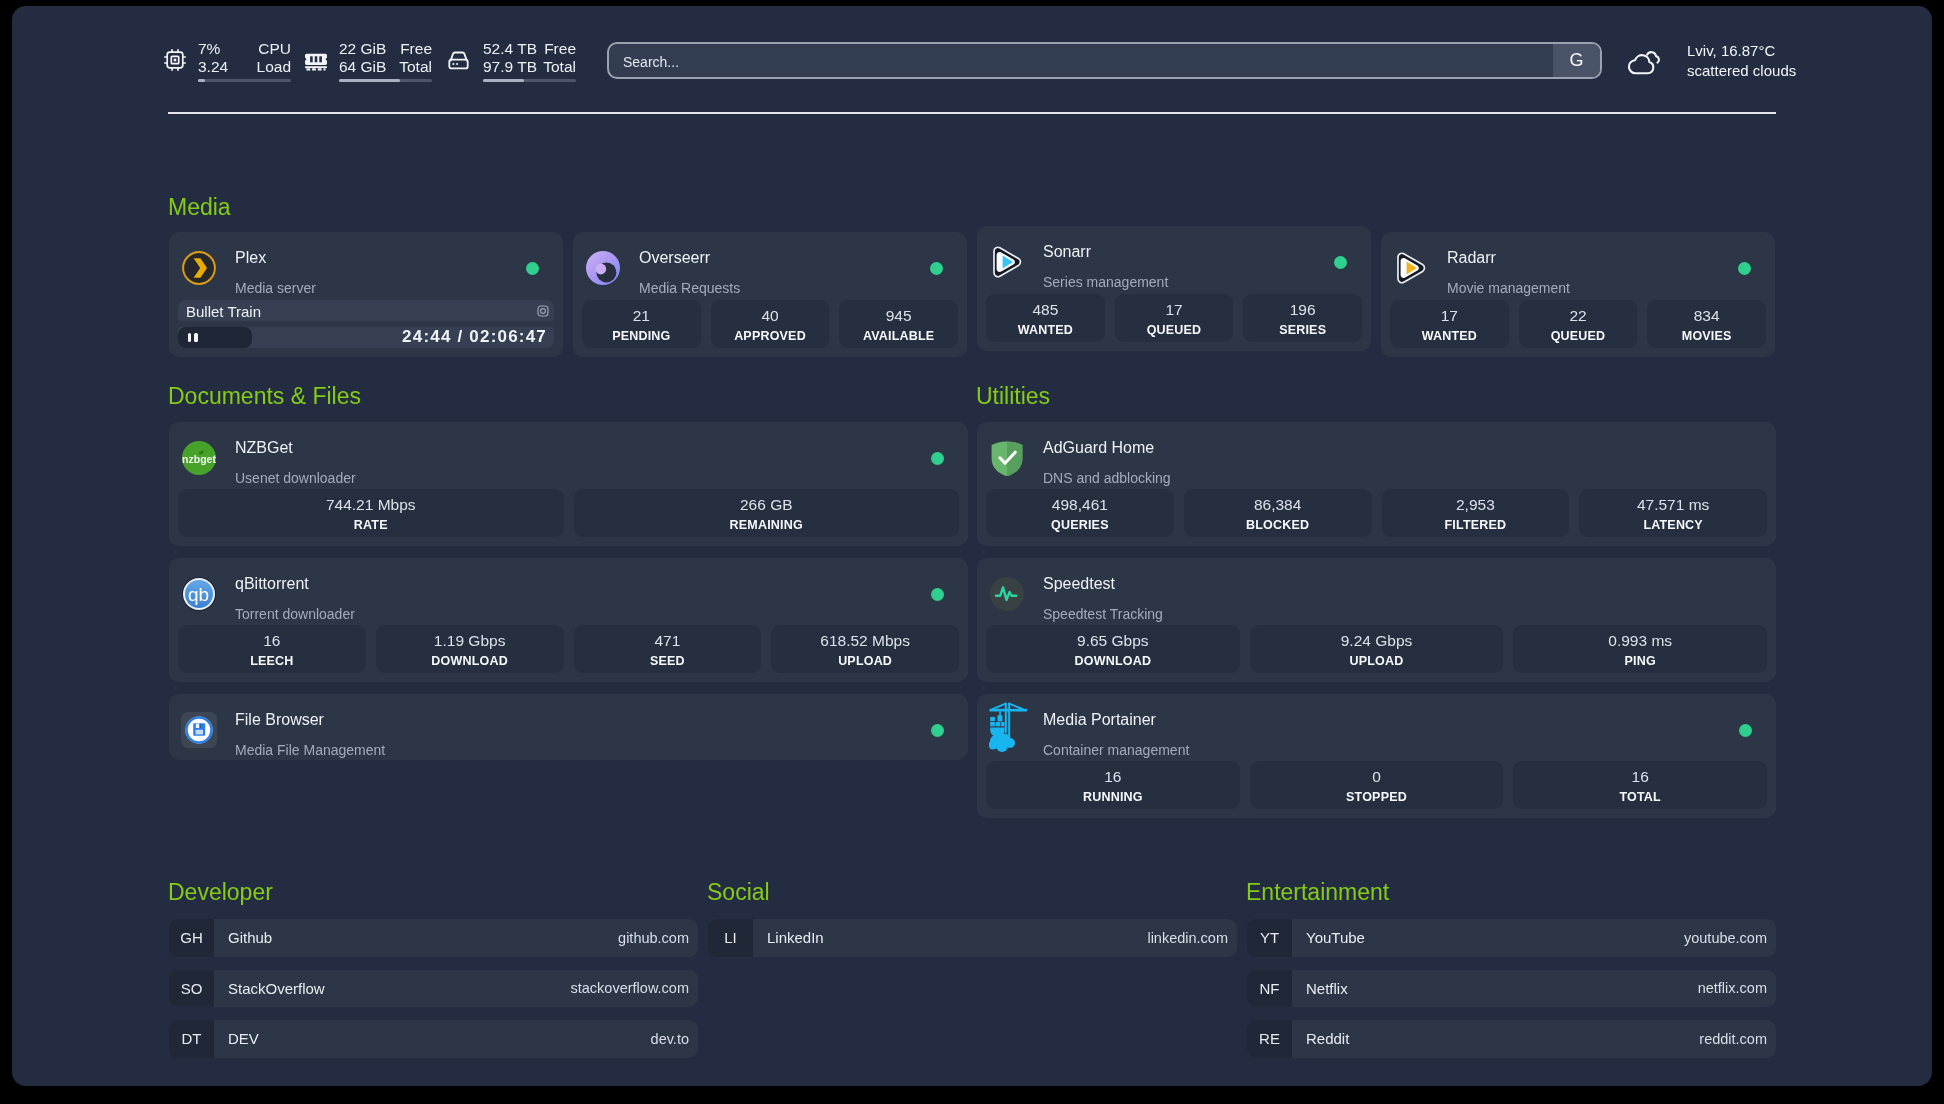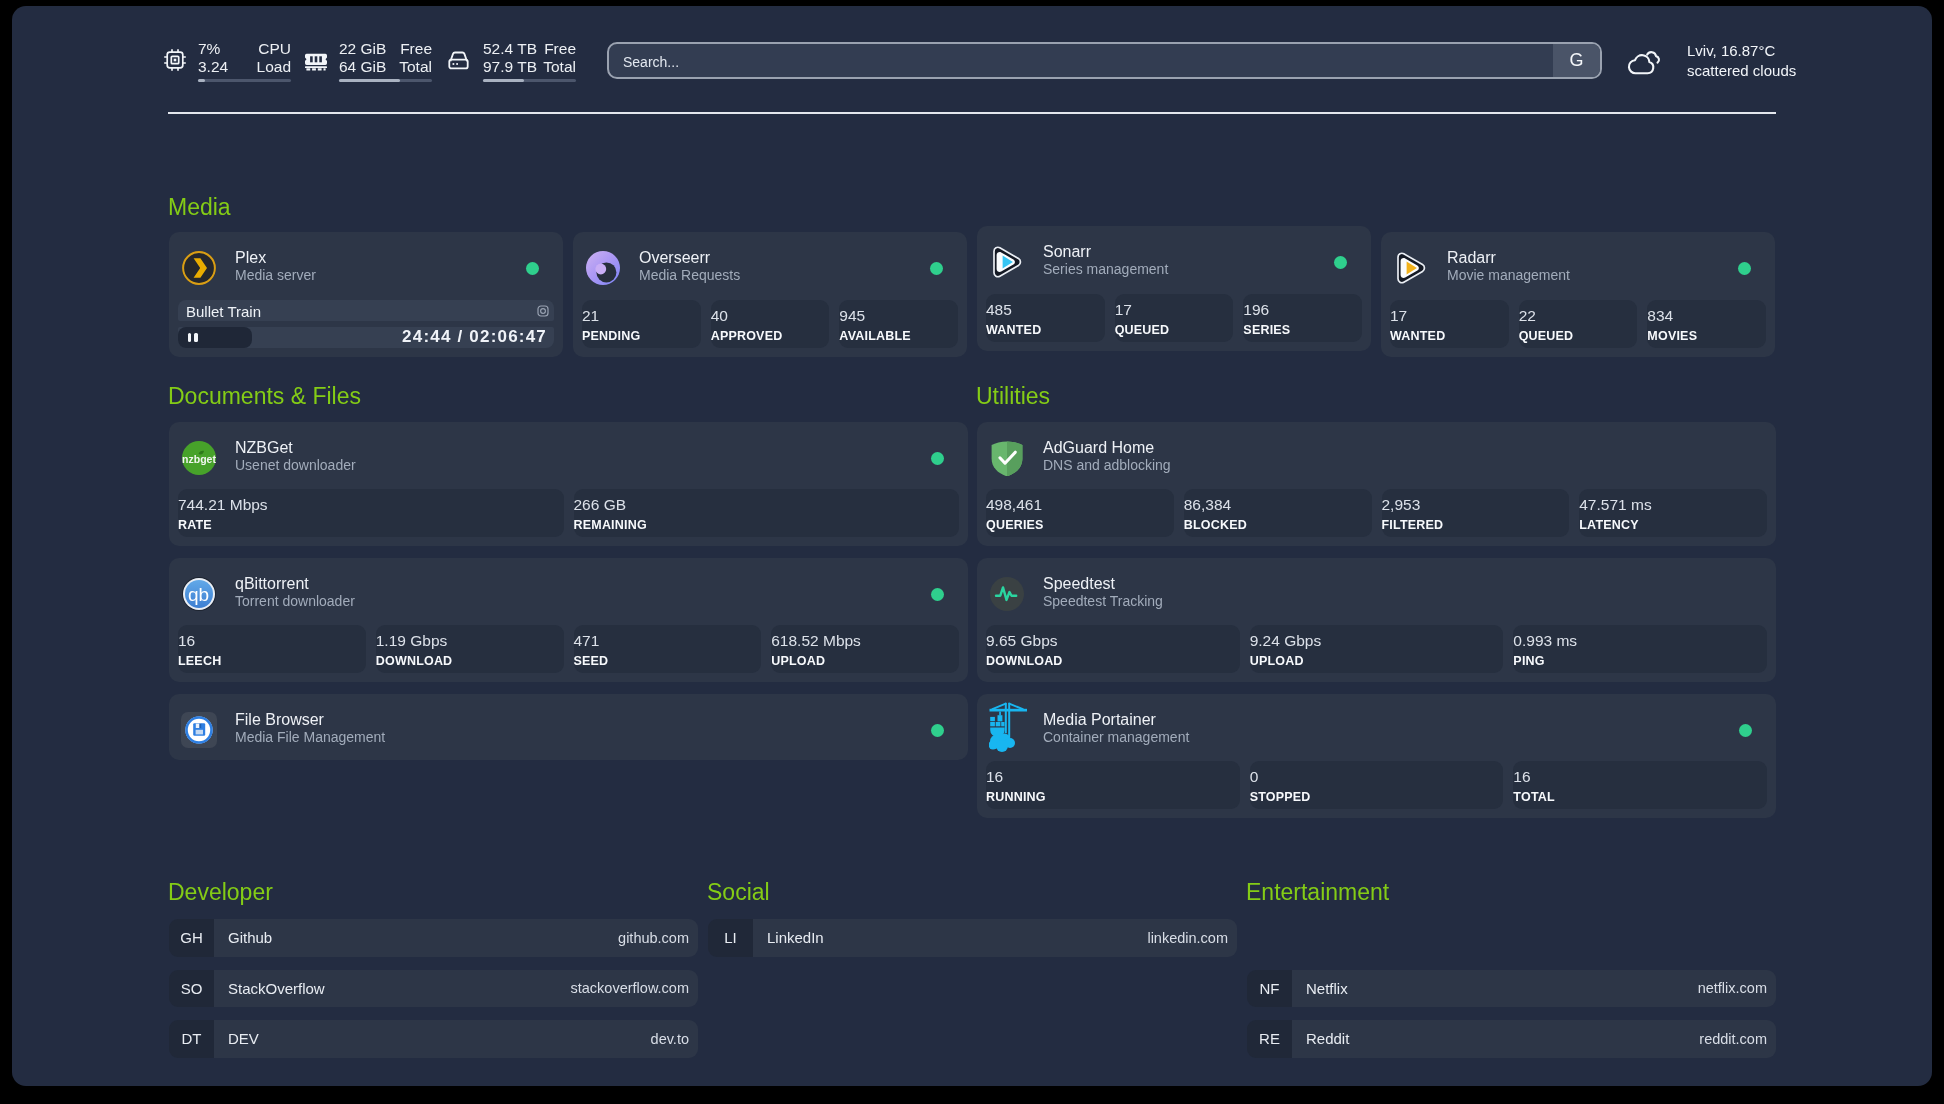--- a/index.html
+++ b/index.html
@@ -15,24 +15,24 @@
 .search .ph{position:absolute;left:14px;top:10px;font-size:14px;line-height:17px;color:#E3E8F0}
 .search .g{position:absolute;right:0;top:0;bottom:0;width:47px;background:#4A5468;border-radius:0 8px 8px 0;display:flex;align-items:center;justify-content:center;font-size:18px;color:#F5F7FA}
 .weather{position:absolute;left:1615px;top:39px;display:flex}
 .wtxt{margin-left:26px;margin-top:-4px;font-size:15px;line-height:19.5px;color:#F2F5F9}
 .hr{position:absolute;left:156px;top:106px;width:1608px;height:2px;background:#E3E7ED}
 .h1{position:absolute;font-size:23px;line-height:26px;color:#84cc16;font-weight:400}
 .card{position:absolute;background:#2D3647;border-radius:10px}
 .cicon{position:absolute;left:12px;top:18px;width:36px;height:36px}
 .ct{position:absolute;left:66px;top:16px}
 .ct .t{font-size:16px;line-height:19px;color:#EEF1F6;font-weight:500}
-.ct .s{font-size:14px;line-height:17px;margin-top:0;color:#A2ACBB}
+.ct .s{font-size:14px;line-height:17px;margin-top:13px;color:#A2ACBB}
 .dot{position:absolute;top:30px;width:13px;height:13px;border-radius:50%;background:#2FCF8D}
 .stats{position:absolute;left:9px;right:9px;bottom:9.5px;height:47.5px;display:flex;gap:10px}
-.blk{flex:1;background:#262F3F;border-radius:9px;display:flex;flex-direction:column;padding-top:6.5px}
+.blk{flex:1;background:#262F3F;border-radius:9px;display:flex;flex-direction:column;align-items:center;padding-top:6.5px}
 .blk .v{font-size:15.5px;line-height:18px;color:#DCE1E9}
 .blk .l{margin-top:3px;font-size:12.5px;line-height:16px;color:#F7F9FC;font-weight:700;letter-spacing:.2px}
 .prow{position:absolute;left:9px;right:9px;background:#364052}
 .prow.r1{top:68px;height:21px;border-radius:8px 8px 2px 2px}
 .prow.r2{top:95px;height:20.5px;border-radius:2px 2px 8px 8px}
 .bt{position:absolute;left:8px;top:3px;font-size:15px;font-weight:500;color:#EEF2F7}
 .pfill{position:absolute;left:0;top:0;bottom:0;width:74px;background:#1F2737;border-radius:8px}
 .pb{position:absolute;top:6px;width:3.4px;height:9px;background:#F2F5F9;border-radius:1.5px}
 .ptime{position:absolute;right:7px;top:0;font-size:17px;line-height:19px;font-weight:700;color:#F0F3F8;letter-spacing:1.2px}
 .bm{position:absolute;height:37.5px;display:flex;font-size:15px}
@@ -451,20 +451,27 @@
 </div>
 
 <div class="bm" style="left:696px;top:913px;width:529px">
   <div class="ab">LI</div>
   <div class="bar">
         <span class="nm">LinkedIn</span>
         <span class="url">linkedin.com</span>
       </div>
 </div>
 
+<div class="bm" style="left:1235px;top:913px;width:529px">
+  <div class="ab">YT</div>
+  <div class="bar">
+        <span class="nm">YouTube</span>
+        <span class="url">youtube.com</span>
+      </div>
+</div>
 <div class="bm" style="left:1235px;top:1014px;width:529px">
   <div class="ab">RE</div>
   <div class="bar">
         <span class="nm">Reddit</span>
         <span class="url">reddit.com</span>
       </div>
 </div>
 <div class="bm" style="left:1235px;top:963.5px;width:529px">
   <div class="ab">NF</div>
   <div class="bar">

